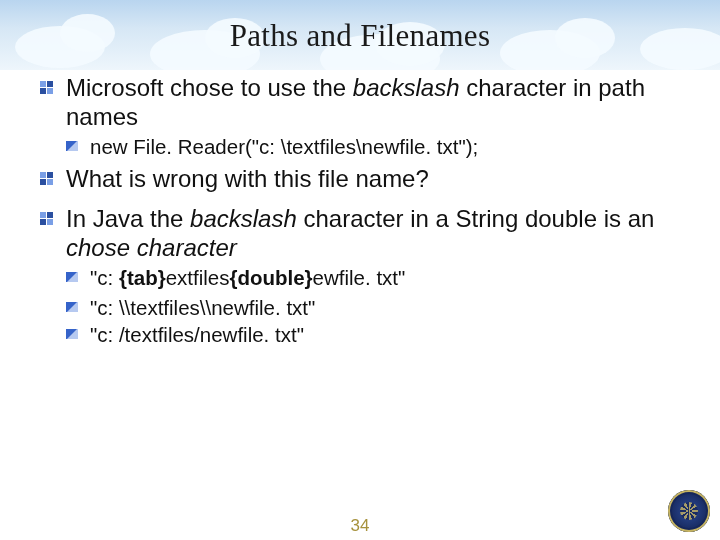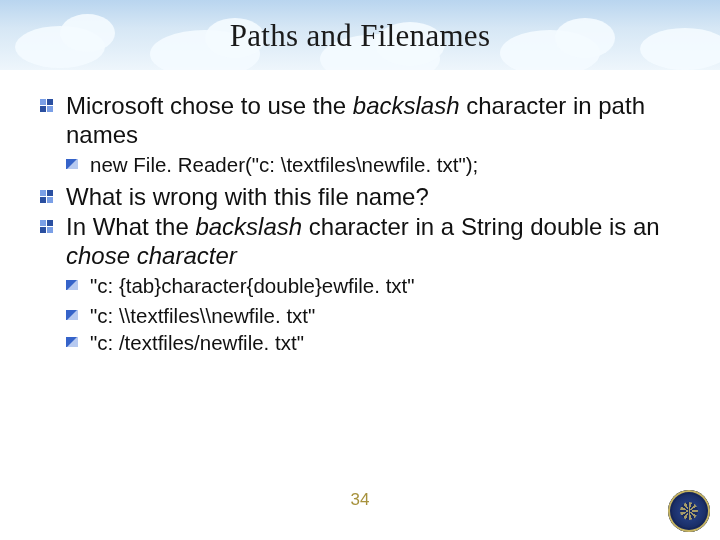--- a/index.html
+++ b/index.html
@@ -50,33 +50,33 @@
     text-align: center;
     font-family: "Palatino Linotype", "Book Antiqua", Palatino, Georgia, serif;
     font-size: 31px;
     color: #1a1a1a;
     letter-spacing: 0.3px;
   }
 
   .body {
     position: absolute;
     left: 40px;
-    top: 91px;
+    top: 73px;
     width: 640px;
     color: #111;
   }
 
   .l1 {
     position: relative;
     padding-left: 26px;
     font-size: 24px;
     line-height: 1.22;
     margin-bottom: 2px;
   }
-  .l1.tight { margin-bottom: 1px; }
+  .l1.tight { margin-bottom: 11px; }
 
   .l2 {
     position: relative;
     padding-left: 24px;
     margin-left: 26px;
     font-size: 20.5px;
     line-height: 1.28;
     margin-bottom: 4px;
   }
 
@@ -102,25 +102,25 @@
     top: 7px;
     width: 12px;
     height: 10px;
   }
   .bullet2 .sq {
     width: 12px; height: 10px;
     background: linear-gradient(135deg, #3563c9 0%, #3563c9 49%, #b6c9f0 51%, #b6c9f0 100%);
   }
 
   .ital { font-style: italic; }
-  .brace { font-weight: normal; margin-top: 20px; }
+  .brace { font-weight: bold; margin-top: 20px; }
 
   .footer-num {
     position: absolute;
-    bottom: 30px;
+    bottom: 4px;
     left: 0;
     width: 720px;
     text-align: center;
     font-size: 17px;
     color: #a7923d;
     font-family: Verdana, sans-serif;
   }
 
   .seal {
     position: absolute;
@@ -191,28 +191,28 @@
       <span>What is wrong with this file name?</span>
     </div>
 
     <div class="l1">
       <div class="bullet1">
         <div class="bp bpa"></div>
           <div class="bp bpb"></div>
           <div class="bp bpc"></div>
           <div class="bp bpd"></div>
       </div>
-      <span>In What the </span><span class="ital">backslash</span><span> character in a String double is an </span><span class="ital">chose character</span>
+      <span>In Java the </span><span class="ital">backslash</span><span> character in a String double is an </span><span class="ital">chose character</span>
     </div>
 
     <div class="l2">
       <div class="bullet2">
           <div class="sq"></div>
         </div>
-      <span>"c: </span><span class="brace">{tab}</span><span>character</span><span class="brace">{double}</span><span>ewfile. txt"</span>
+      <span>"c: </span><span class="brace">{tab}</span><span>extfiles</span><span class="brace">{double}</span><span>ewfile. txt"</span>
     </div>
 
 
     <div class="l2" style="margin-bottom:1px;">
       <div class="bullet2">
           <div class="sq"></div>
         </div>
       <span>"c: \\textfiles\\newfile. txt"</span>
     </div>
 

